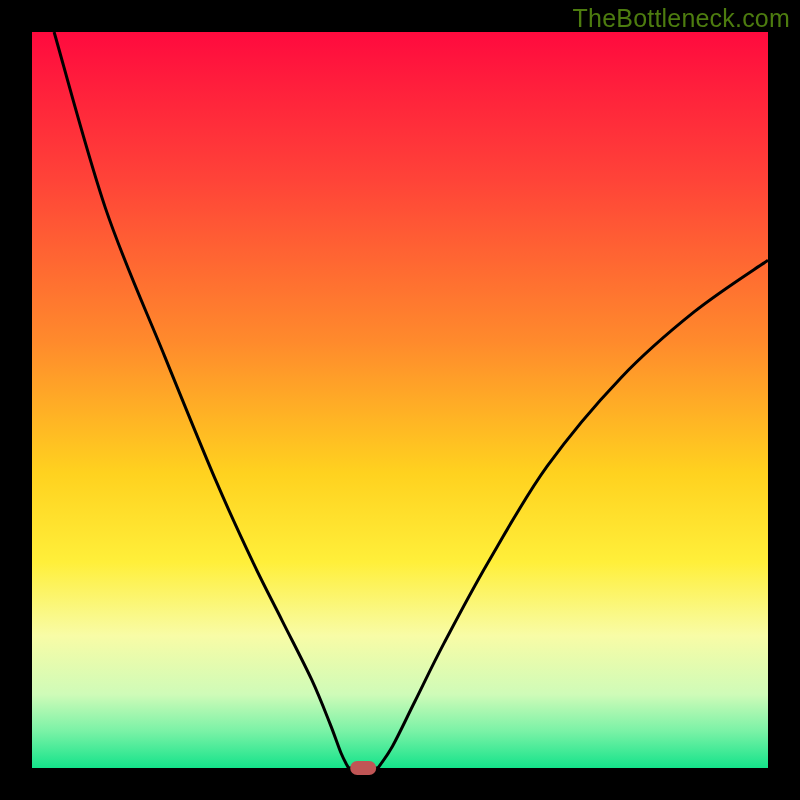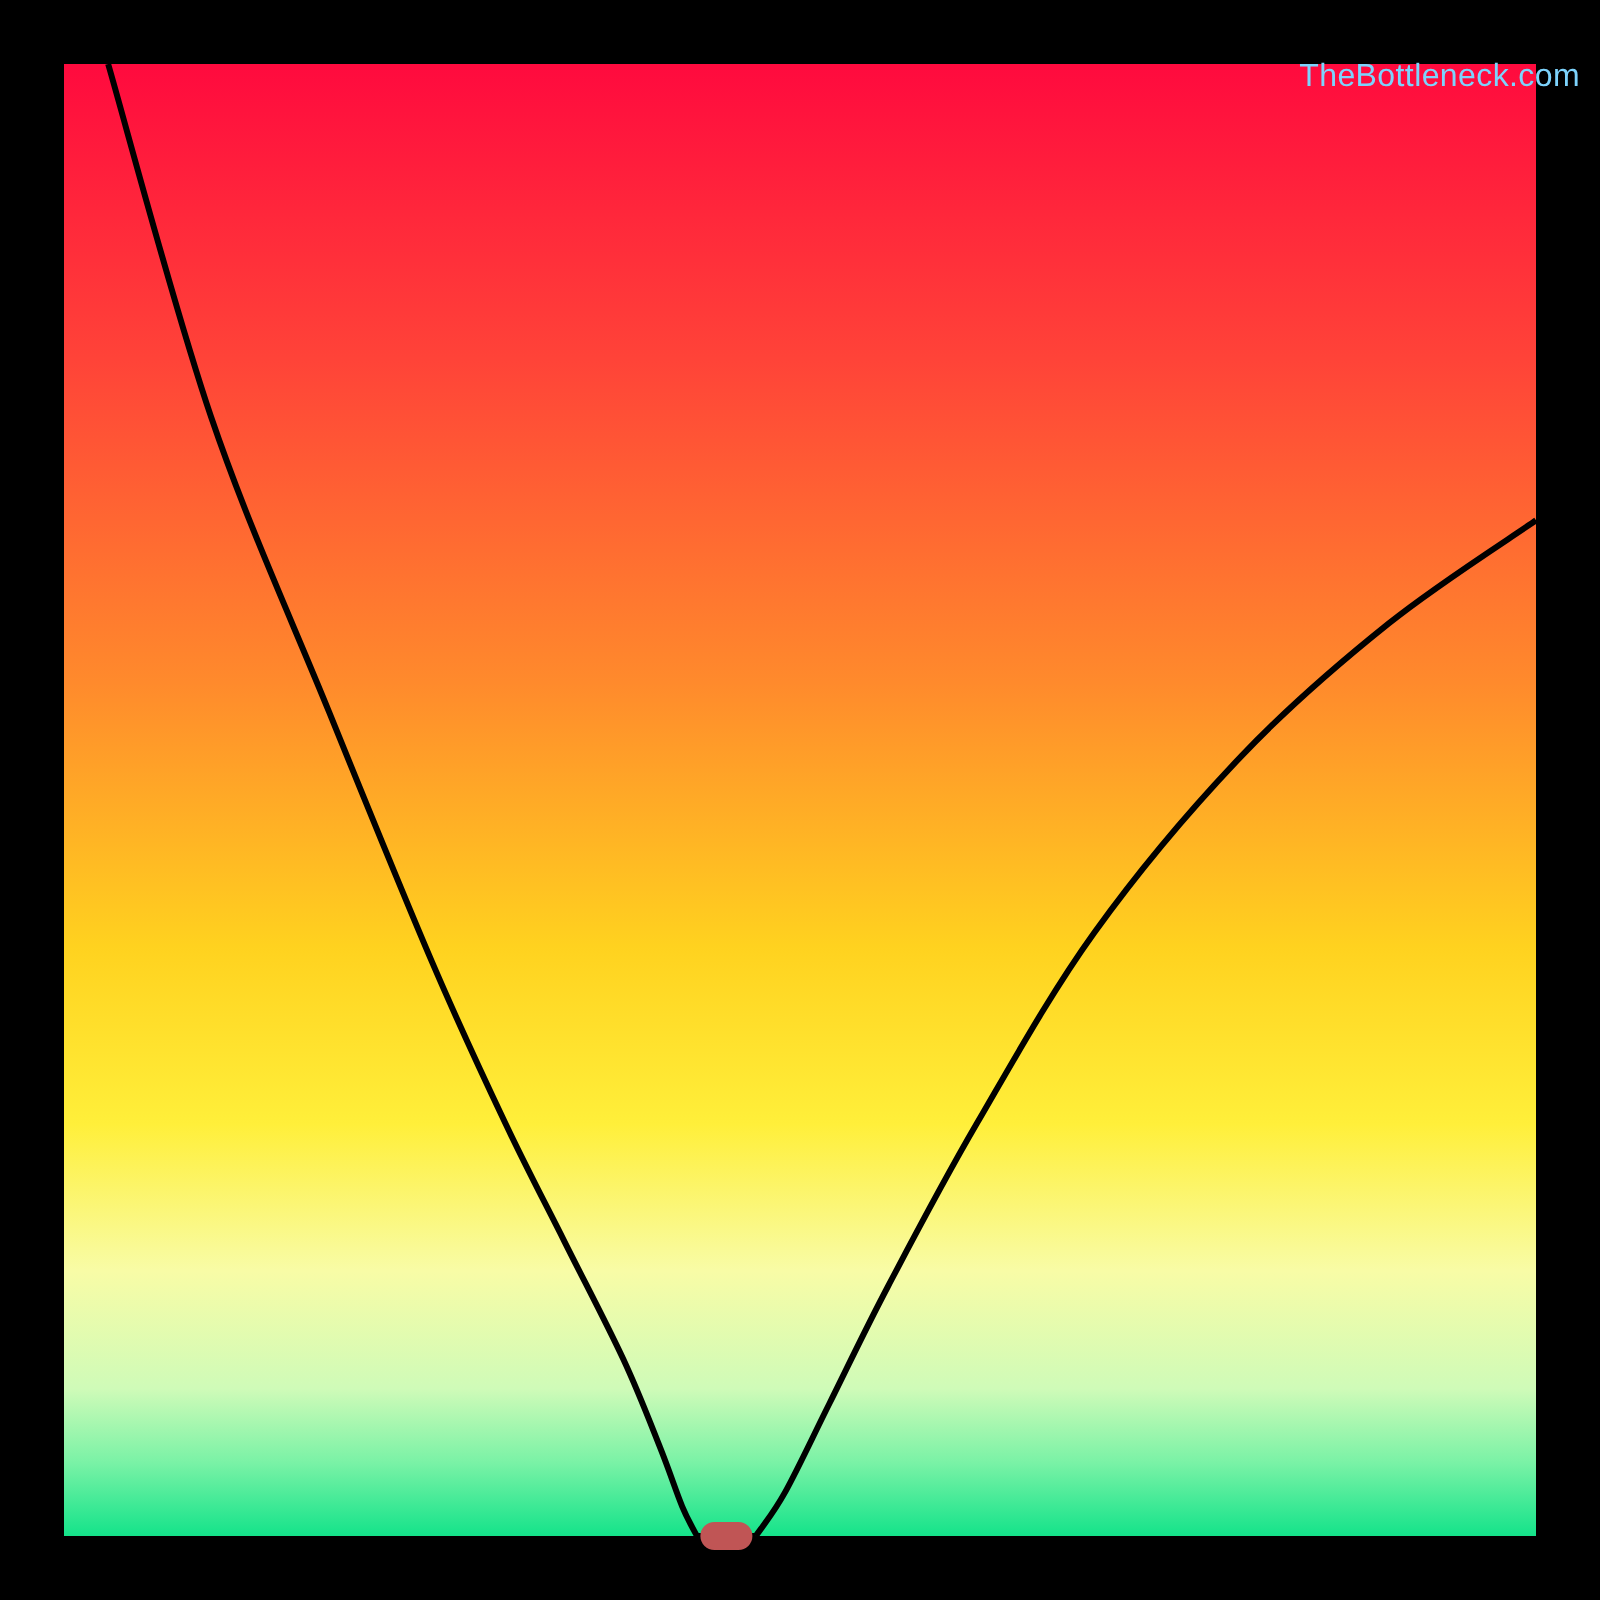--- a/index.html
+++ b/index.html
@@ -16,26 +16,25 @@
     left: 0;
     top: 0;
     width: 800px;
     height: 800px;
     background: #000;
   }
   .watermark {
     position: absolute;
     top: 4px;
     right: 10px;
-    color: #7dd3fc;
-    font-size: 16px;
+    color: #4d7c0f;
+    font-size: 25px;
     font-weight: 400;
     letter-spacing: 0.2px;
     user-select: none;
-    margin-top: 26px;
   }
   svg {
     position: absolute;
     left: 0;
     top: 0;
   }
 </style>
 </head>
 <body>
 

